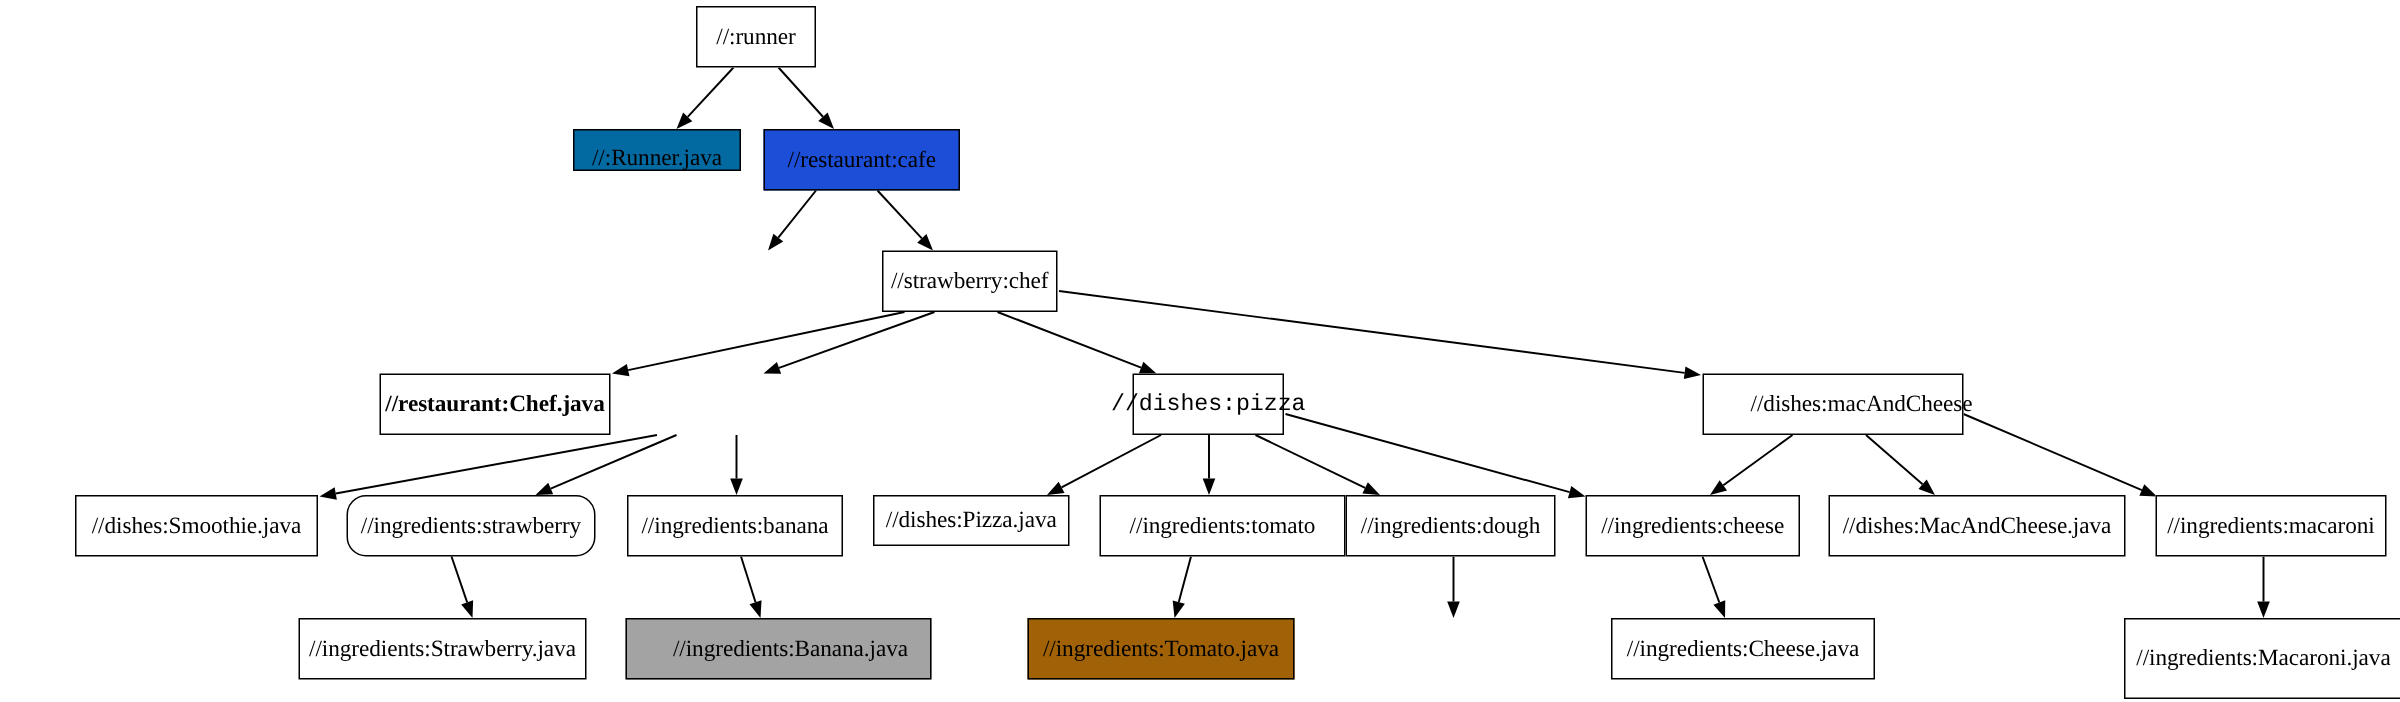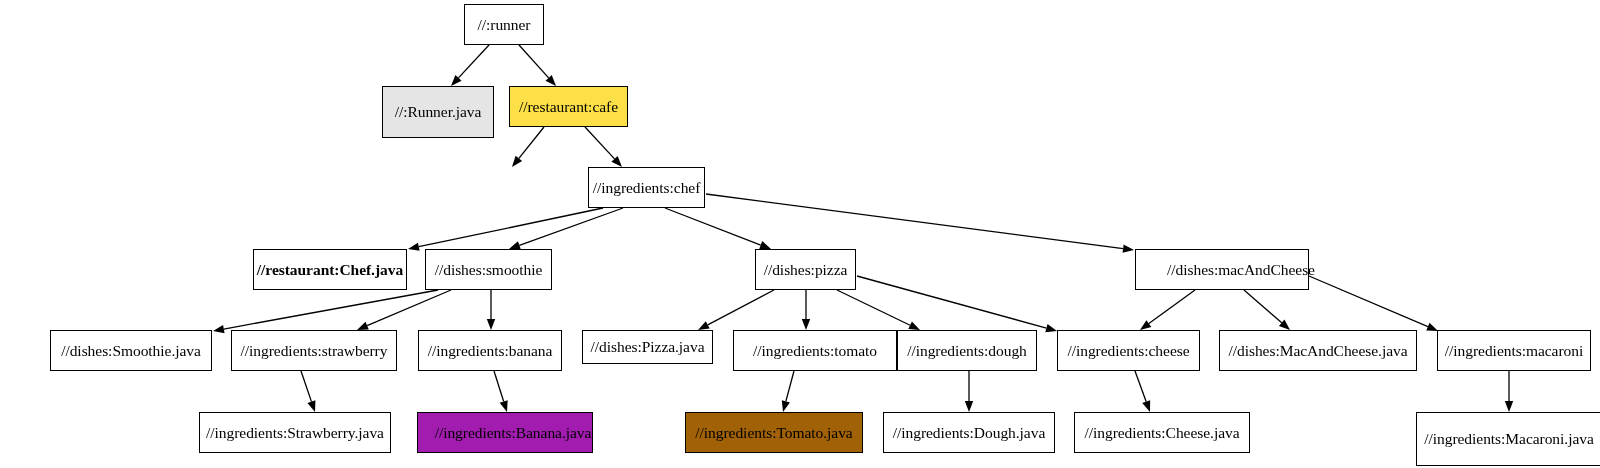--- a/index.html
+++ b/index.html
@@ -150,45 +150,42 @@
       </g>
       <g>
         <line x1="1462" y1="371" x2="1462" y2="401" stroke="#000000" stroke-width="1.3"></line>
         <polygon points="1462,412 1457.8,401 1466.2,401" fill="#000000"></polygon>
       </g>
     </svg>
   <div id="node-layer">
       <div class="node" style="left: 417px; top: 4px; width: 80px; height: 41px; border-color: rgb(0, 0, 0); background: rgb(255, 255, 255);">
         <span class="node-label">//:runner</span>
       </div>
-      <div class="node" style="left: 335px; top: 86px; width: 112px; height: 52px; border-color: rgb(0, 0, 0); background: #e5e5e5;">
+      <div class="node" style="left: 335px; top: 86px; width: 112px; height: 28px; border-color: rgb(0, 0, 0); background: #0369a1; align-items: flex-end;">
         <span class="node-label">//:Runner.java</span>
       </div>
-      <div class="node" style="left: 462px; top: 86px; width: 119px; height: 41px; border-color: rgb(0, 0, 0); background: #fde047;">
+      <div class="node" style="left: 462px; top: 86px; width: 131px; height: 41px; border-color: rgb(0, 0, 0); background: #1d4ed8;">
         <span class="node-label">//restaurant:cafe</span>
       </div>
       <div class="node" style="left: 541px; top: 167px; width: 117px; height: 41px; border-color: rgb(0, 0, 0); background: rgb(255, 255, 255);">
-        <span class="node-label">//ingredients:chef</span>
+        <span class="node-label">//strawberry:chef</span>
       </div>
       <div class="node" style="left: 206px; top: 249px; width: 154px; height: 41px; border-color: rgb(0, 0, 0); background: rgb(255, 255, 255); font-weight: bold;">
         <span class="node-label">//restaurant:Chef.java</span>
       </div>
-      <div class="node" style="left: 378px; top: 249px; width: 127px; height: 41px; border-color: rgb(0, 0, 0); background: rgb(255, 255, 255);">
-        <span class="node-label">//dishes:smoothie</span>
-      </div>
-      <div class="node" style="left: 708px; top: 249px; width: 101px; height: 41px; border-color: rgb(0, 0, 0); background: rgb(255, 255, 255);">
+      <div class="node" style="left: 708px; top: 249px; width: 101px; height: 41px; border-color: rgb(0, 0, 0); background: rgb(255, 255, 255); font-family: Liberation Mono, monospace;">
         <span class="node-label">//dishes:pizza</span>
       </div>
       <div class="node" style="left: 1088px; top: 249px; width: 174px; height: 41px; border-color: rgb(0, 0, 0); background: rgb(255, 255, 255); padding-left: 38px;">
         <span class="node-label">//dishes:macAndCheese</span>
       </div>
       <div class="node" style="left: 3px; top: 330px; width: 162px; height: 41px; border-color: rgb(0, 0, 0); background: rgb(255, 255, 255);">
         <span class="node-label">//dishes:Smoothie.java</span>
       </div>
-      <div class="node" style="left: 184px; top: 330px; width: 166px; height: 41px; border-color: rgb(0, 0, 0); background: rgb(255, 255, 255);">
+      <div class="node" style="left: 184px; top: 330px; width: 166px; height: 41px; border-color: rgb(0, 0, 0); background: rgb(255, 255, 255); border-radius: 13px;">
         <span class="node-label">//ingredients:strawberry</span>
       </div>
       <div class="node" style="left: 371px; top: 330px; width: 144px; height: 41px; border-color: rgb(0, 0, 0); background: rgb(255, 255, 255);">
         <span class="node-label">//ingredients:banana</span>
       </div>
       <div class="node" style="left: 535px; top: 330px; width: 131px; height: 34px; border-color: rgb(0, 0, 0); background: rgb(255, 255, 255);">
         <span class="node-label">//dishes:Pizza.java</span>
       </div>
       <div class="node" style="left: 686px; top: 330px; width: 164px; height: 41px; border-color: rgb(0, 0, 0); background: rgb(255, 255, 255);">
         <span class="node-label">//ingredients:tomato</span>
@@ -201,28 +198,25 @@
       </div>
       <div class="node" style="left: 1172px; top: 330px; width: 198px; height: 41px; border-color: rgb(0, 0, 0); background: rgb(255, 255, 255);">
         <span class="node-label">//dishes:MacAndCheese.java</span>
       </div>
       <div class="node" style="left: 1390px; top: 330px; width: 154px; height: 41px; border-color: rgb(0, 0, 0); background: rgb(255, 255, 255);">
         <span class="node-label">//ingredients:macaroni</span>
       </div>
       <div class="node" style="left: 152px; top: 412px; width: 192px; height: 41px; border-color: rgb(0, 0, 0); background: rgb(255, 255, 255);">
         <span class="node-label">//ingredients:Strawberry.java</span>
       </div>
-      <div class="node" style="left: 370px; top: 412px; width: 176px; height: 41px; border-color: rgb(0, 0, 0); background: #a21caf; padding-left: 16px;">
+      <div class="node" style="left: 370px; top: 412px; width: 204px; height: 41px; border-color: rgb(0, 0, 0); background: #a3a3a3; padding-left: 16px;">
         <span class="node-label">//ingredients:Banana.java</span>
       </div>
       <div class="node" style="left: 638px; top: 412px; width: 178px; height: 41px; border-color: rgb(0, 0, 0); background: #a16207;">
         <span class="node-label">//ingredients:Tomato.java</span>
-      </div>
-      <div class="node" style="left: 836px; top: 412px; width: 172px; height: 41px; border-color: rgb(0, 0, 0); background: rgb(255, 255, 255);">
-        <span class="node-label">//ingredients:Dough.java</span>
       </div>
       <div class="node" style="left: 1027px; top: 412px; width: 176px; height: 41px; border-color: rgb(0, 0, 0); background: rgb(255, 255, 255);">
         <span class="node-label">//ingredients:Cheese.java</span>
       </div>
       <div class="node" style="left: 1369px; top: 412px; width: 186px; height: 54px; border-color: rgb(0, 0, 0); background: rgb(255, 255, 255);">
         <span class="node-label">//ingredients:Macaroni.java</span>
       </div>
     </div>
 </div>
 

